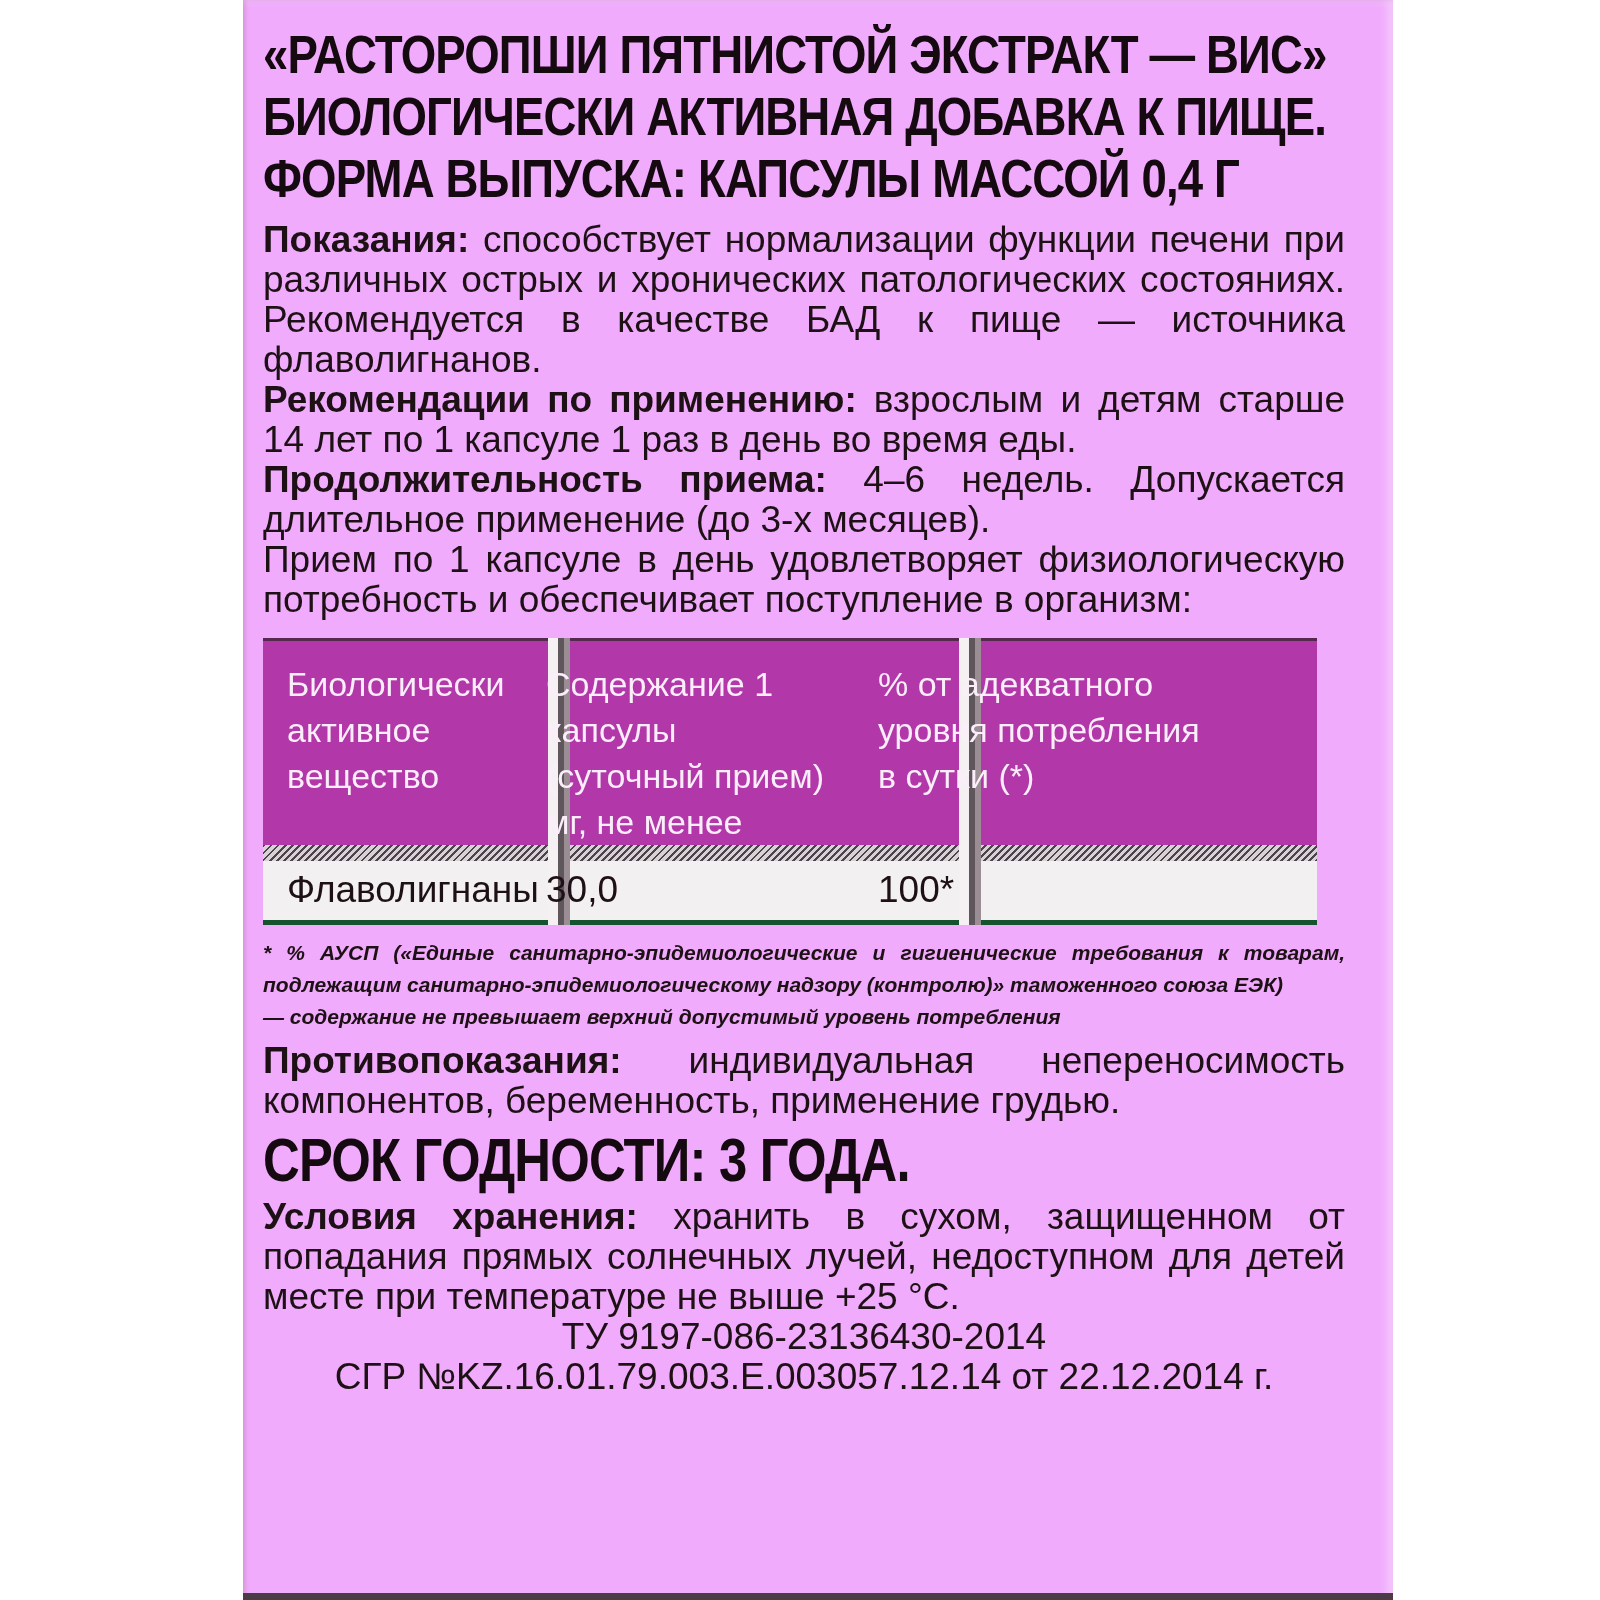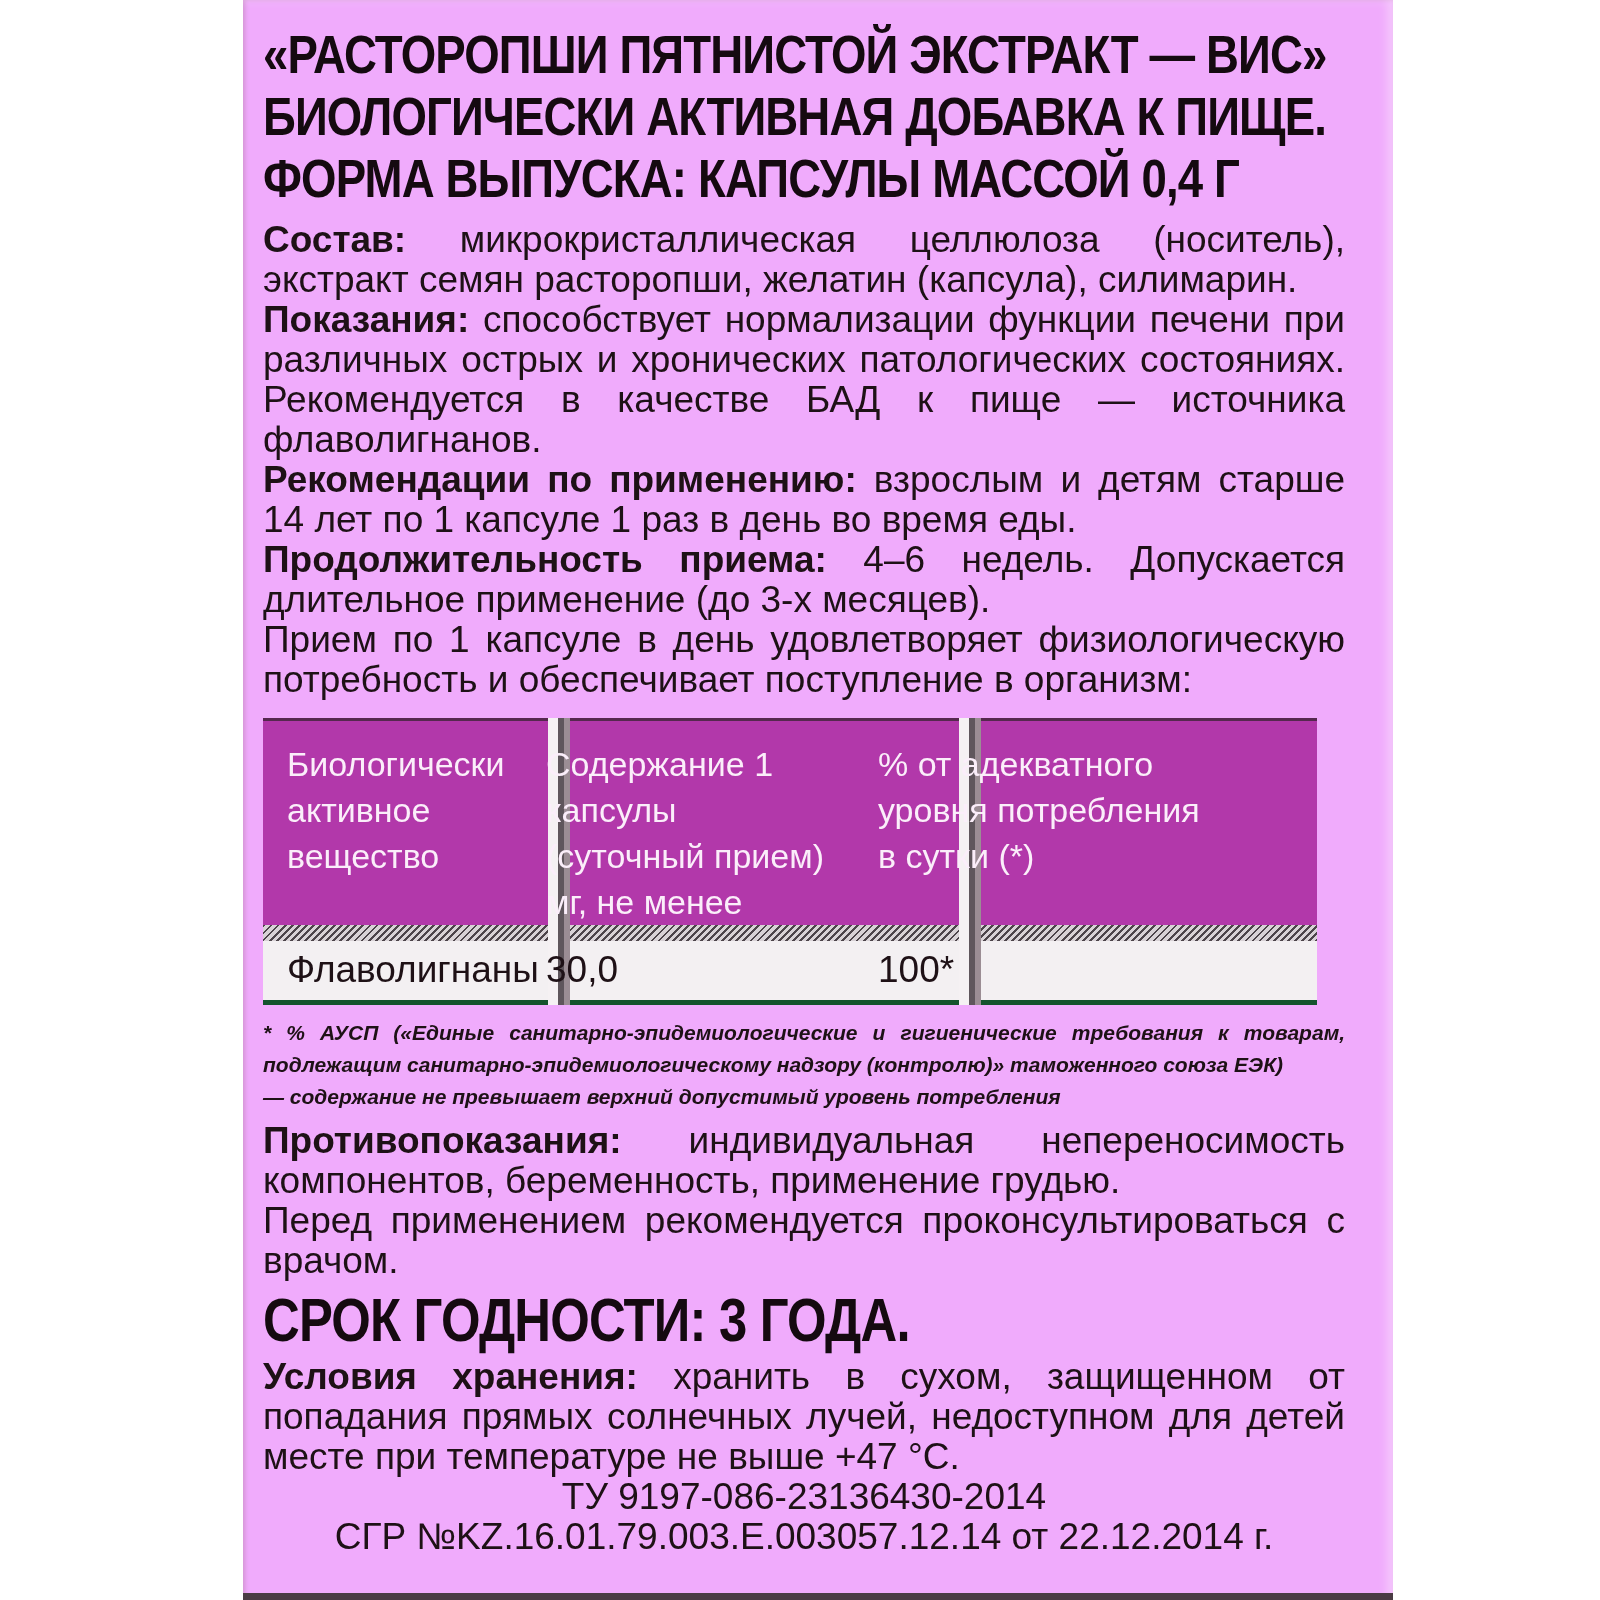--- a/index.html
+++ b/index.html
@@ -74,21 +74,20 @@
 <div class="page">
   <div class="label">
     <div class="inner">
 
       <div class="title">
         <div class="title-line">«РАСТОРОПШИ ПЯТНИСТОЙ ЭКСТРАКТ — ВИС»</div>
         <div class="title-line">БИОЛОГИЧЕСКИ АКТИВНАЯ ДОБАВКА К ПИЩЕ.</div>
         <div class="title-line">ФОРМА ВЫПУСКА: КАПСУЛЫ МАССОЙ 0,4 Г</div>
       </div>
 
-      <p class="body"><span class="b">Состав:</span> <span>микрокристаллическая целлюлоза (носитель), экстракт семян расторопши, желатин (капсула), силимарин.</span></p>
 
       <p class="body"><span class="b">Показания:</span> <span>способствует нормализации функции печени при различных острых и хронических патологических состояниях. Рекомендуется в качестве БАД к пище — источника флаволигнанов.</span></p>
 
       <p class="body"><span class="b">Рекомендации по применению:</span> <span>взрослым и детям старше 14 лет по 1 капсуле 1 раз в день во время еды.</span></p>
 
       <p class="body"><span class="b">Продолжительность приема:</span> <span>4–6 недель. Допускается длительное применение (до 3-х месяцев).</span></p>
 
       <p class="body">Прием по 1 капсуле в день удовлетворяет физиологическую потребность и обеспечивает поступление в организм:</p>
 
       <div class="ntable">
@@ -113,25 +112,24 @@
         </div>
       </div>
 
       <div class="footnote">
         <p class="jn">* % АУСП («Единые санитарно-эпидемиологические и гигиенические требования к товарам, подлежащим санитарно-эпидемиологическому надзору (контролю)» таможенного союза ЕЭК)</p>
         <p>— содержание не превышает верхний допустимый уровень потребления</p>
       </div>
 
       <p class="body"><span class="b">Противопоказания:</span> <span>индивидуальная непереносимость компонентов, беременность, применение грудью.</span></p>
 
-      <p class="body">Перед применением рекомендуется проконсультироваться с врачом.</p>
 
       <div class="expiry"><span class="b">СРОК ГОДНОСТИ:</span> <span>3 ГОДА.</span></div>
 
-      <p class="body"><span class="b">Условия хранения:</span> <span>хранить в сухом, защищенном от попадания прямых солнечных лучей, недоступном для детей месте при температуре не выше +47 °С.</span></p>
+      <p class="body"><span class="b">Условия хранения:</span> <span>хранить в сухом, защищенном от попадания прямых солнечных лучей, недоступном для детей месте при температуре не выше +25 °С.</span></p>
 
       <p class="plain">ТУ 9197-086-23136430-2014</p>
       <p class="plain">СГР №KZ.16.01.79.003.Е.003057.12.14 от 22.12.2014 г.</p>
 
     </div>
     <div class="bottom-edge"></div>
   </div>
 </div>
 
 </body></html>

